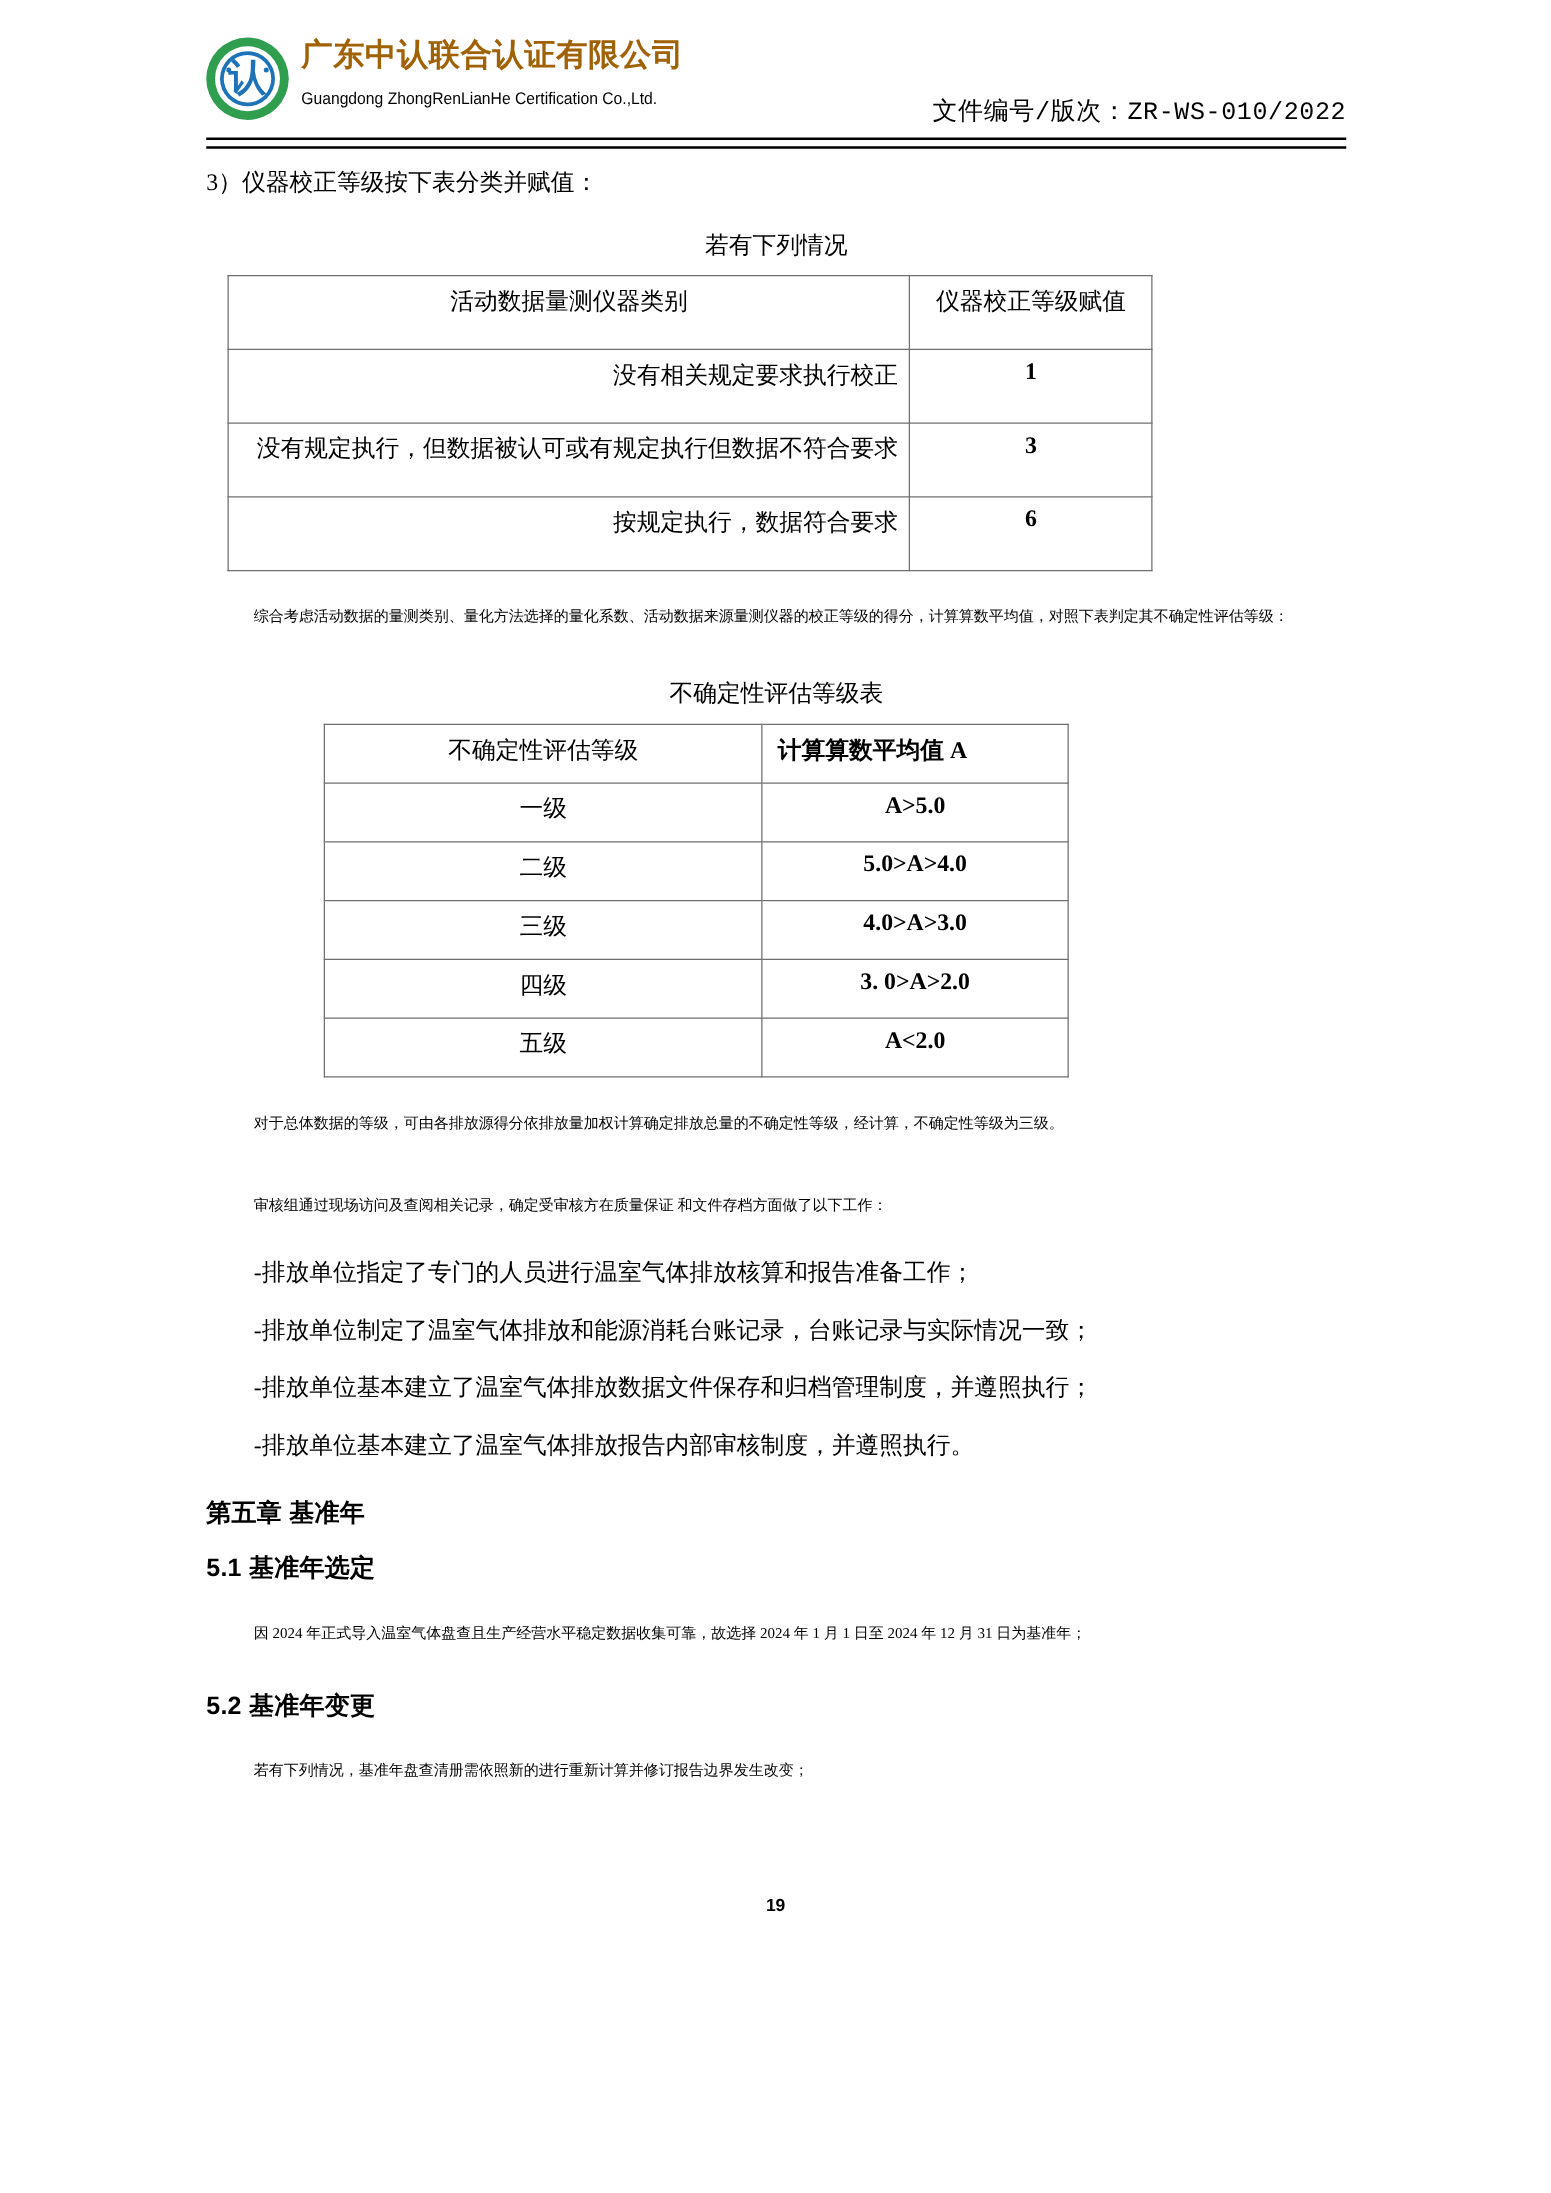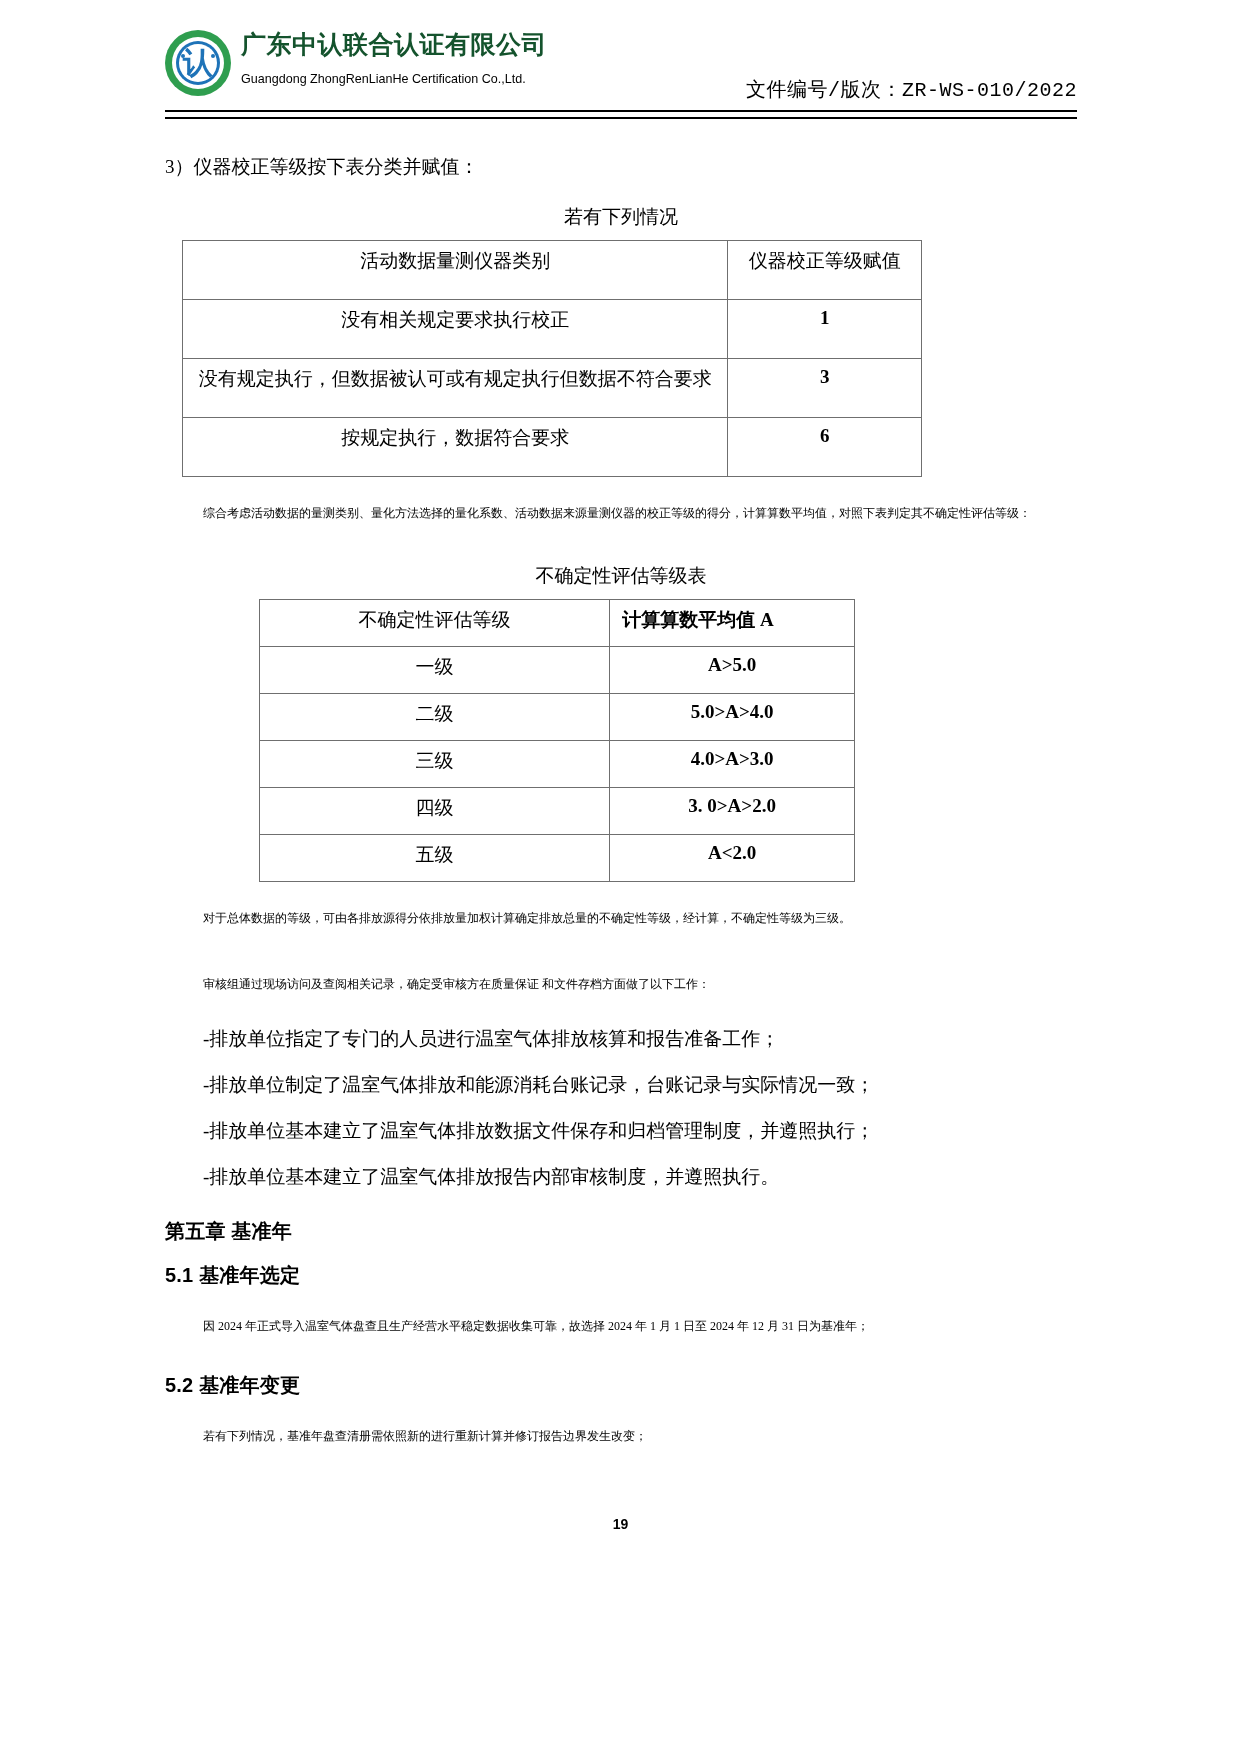--- a/index.html
+++ b/index.html
@@ -95,21 +95,21 @@
   .brand-text {
     margin-left: 10px;
     padding-top: 1px;
   }
   .brand-cn {
     font-family: "Liberation Sans", "DejaVu Sans", sans-serif;
     font-weight: bold;
     font-size: 25px;
     line-height: 30px;
     letter-spacing: 0.5px;
-    color: #14532d;
+    color: #a16207;
   }
   .brand-en {
     font-family: "Liberation Sans", "DejaVu Sans", sans-serif;
     font-size: 13.5px;
     line-height: 18px;
     margin-top: 11px;
     color: #000;
     transform: scaleX(0.93);
     transform-origin: left center;
     white-space: nowrap;
@@ -131,21 +131,21 @@
     width: 912px;
     height: 5px;
     border-top: 2px solid #000;
     border-bottom: 2px solid #000;
   }
 
   
   .content {
     position: absolute;
     left: 165px;
-    top: 140px;
+    top: 120px;
     width: 912px;
     font-size: 19px;
   }
   .p-lead {
     font-size: 19px;
     line-height: 34px;
     margin: 10px 0 0 0;
   }
   .p-body {
     font-size: 12px;
@@ -170,21 +170,21 @@
     width: 740px;
     margin: 0 0 0 17px;
     border: 1.5px solid #7a7a7a;
   }
   .tbl1 td, .tbl1 th {
     border: 1px solid #6f6f6f;
     padding: 7px 9px;
     vertical-align: top;
     font-weight: normal;
   }
-  .tbl1 .c-desc { width: 556px; text-align: center; height: 44px; }
+  .tbl1 .c-desc { width: 556px; text-align: right; height: 44px; }
   .tbl1 .c-val  { width: 184px; text-align: center; font-weight: bold; }
   .tbl1 .hdr-desc { text-align: center; }
   .tbl1 .hdr-val  { text-align: center; font-weight: normal; }
   .tbl1 tr { height: 52px; }
   .tbl1 tr.head { height: 52px; }
 
   .tbl2 {
     width: 596px;
     margin: 0 0 0 94px;
     border: 1.5px solid #7a7a7a;

